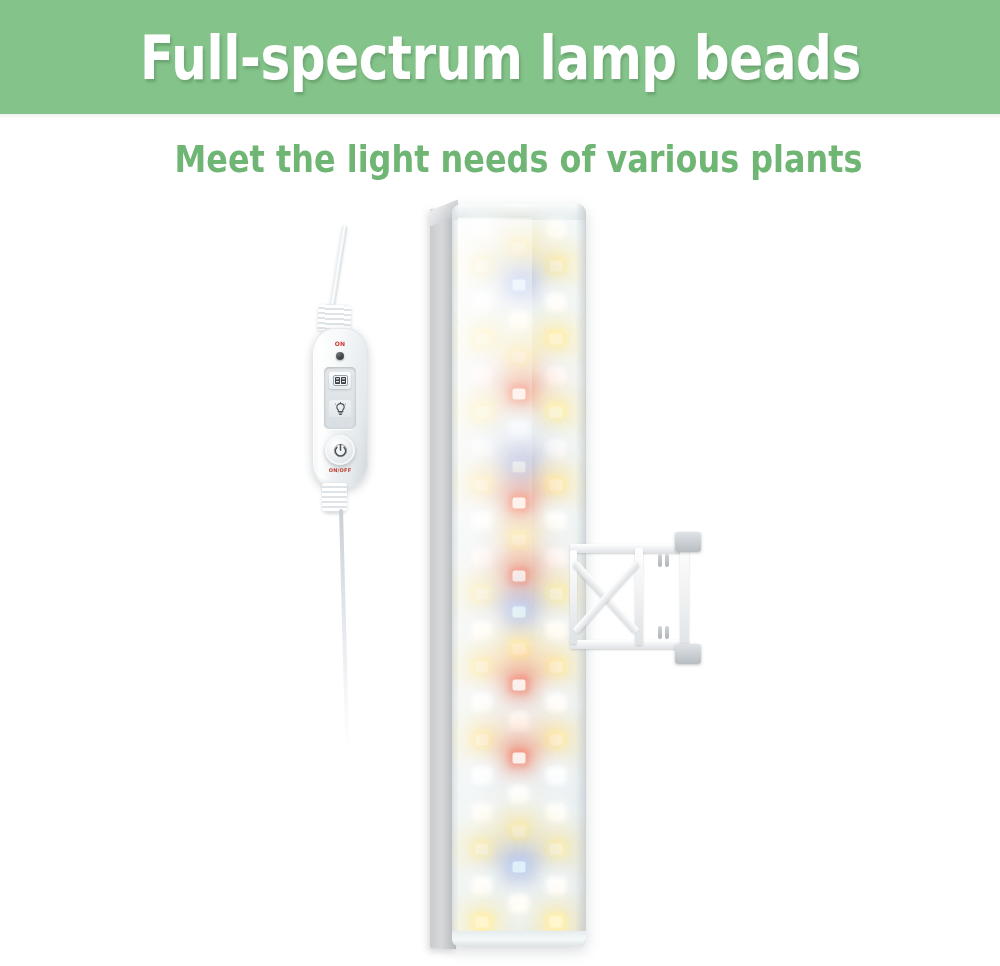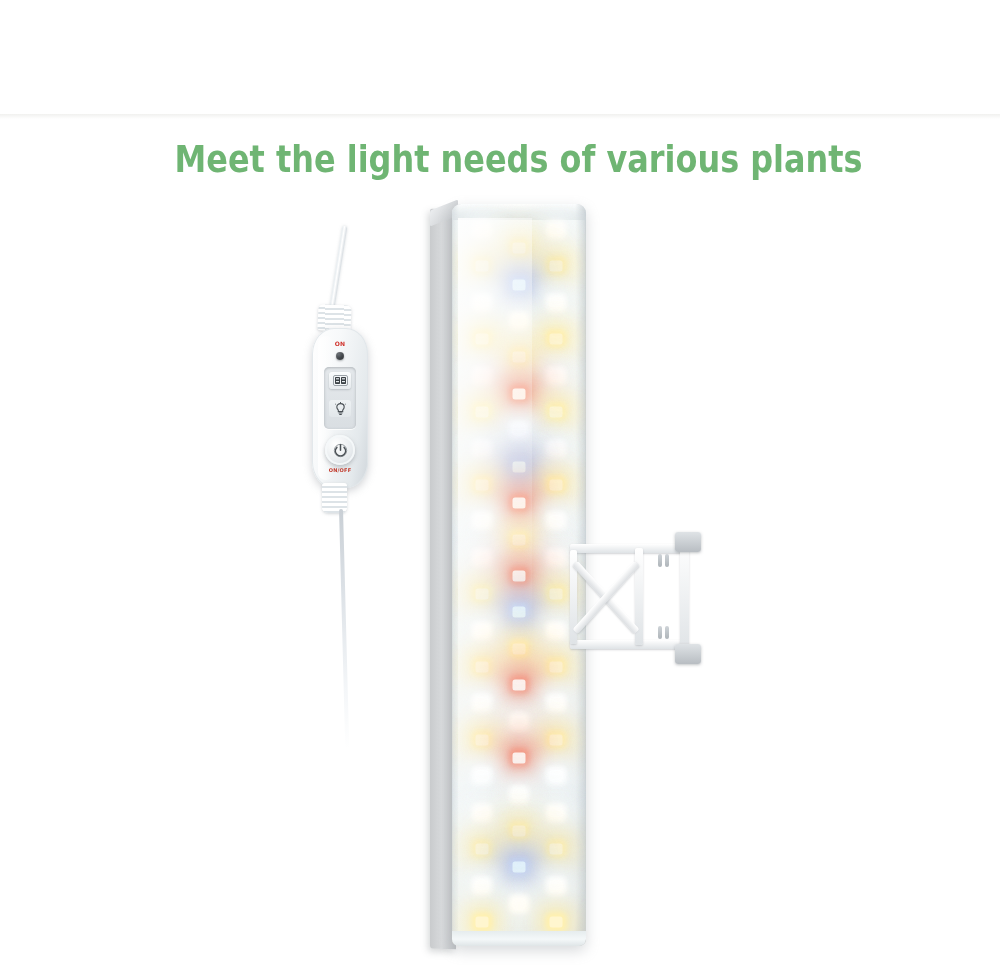--- a/index.html
+++ b/index.html
@@ -231,20 +231,23 @@
     background:linear-gradient(180deg,#c9cfd5 0%,#dde2e7 35%,rgba(235,239,243,0.55) 75%,rgba(248,250,252,0) 100%);
     border-radius:2px;
     transform:rotate(-1.5deg);transform-origin:top center;
   }
 </style>
 </head>
 <body>
 
 <div id="stage">
 
+  <div class="banner">
+    <div class="banner-title">Full-spectrum lamp beads</div>
+  </div>
   <div class="banner-underline"></div>
 
   <div class="subtitle-wrap">
     <div class="subtitle">Meet the light needs of various plants</div>
   </div>
 
   <div class="photo">
 
     <div class="lamp-back"></div>
     <div class="lamp-back-top"></div>

